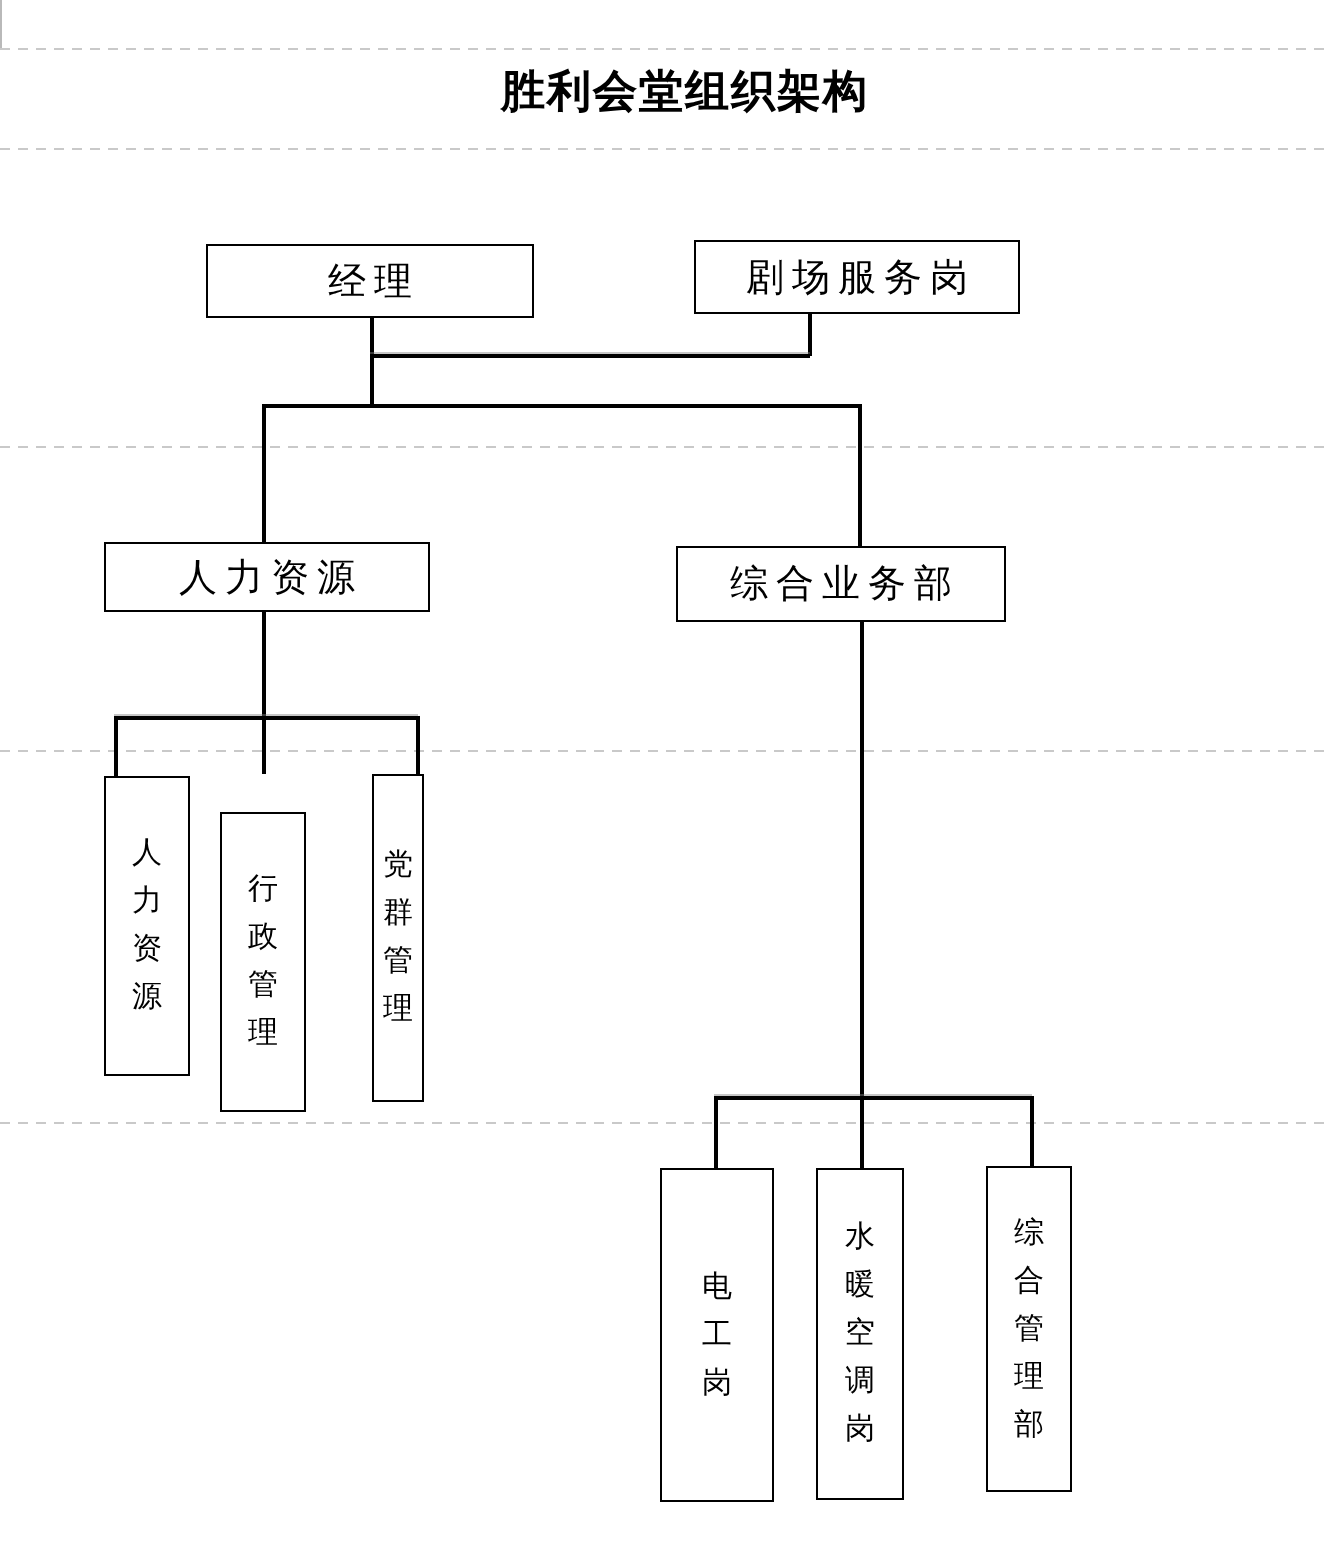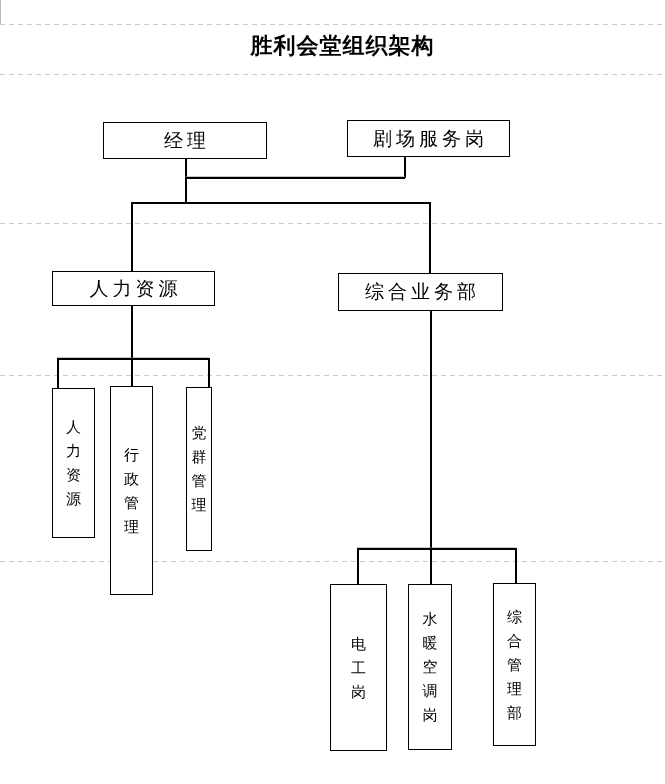--- a/index.html
+++ b/index.html
@@ -114,21 +114,21 @@
   <div class="node hbox" style="left:52px;top:271px;width:163px;height:35px">
     <span class="lbl">人力资源</span>
   </div>
   <div class="node hbox" style="left:338px;top:273px;width:165px;height:38px">
     <span class="lbl">综合业务部</span>
   </div>
 
   <div class="node vbox" style="left:52px;top:388px;width:43px;height:150px">
     <span class="lbl">人力资源</span>
   </div>
-  <div class="node vbox" style="left:110px;top:386px;width:43px;height:209px">
+  <div class="node vbox" style="left:110px;top:406px;width:43px;height:150px">
     <span class="lbl">行政管理</span>
   </div>
   <div class="node vbox" style="left:186px;top:387px;width:26px;height:164px">
     <span class="lbl">党群管理</span>
   </div>
 
   <div class="node vbox" style="left:330px;top:584px;width:57px;height:167px">
     <span class="lbl">电工岗</span>
   </div>
   <div class="node vbox" style="left:408px;top:584px;width:44px;height:166px">

